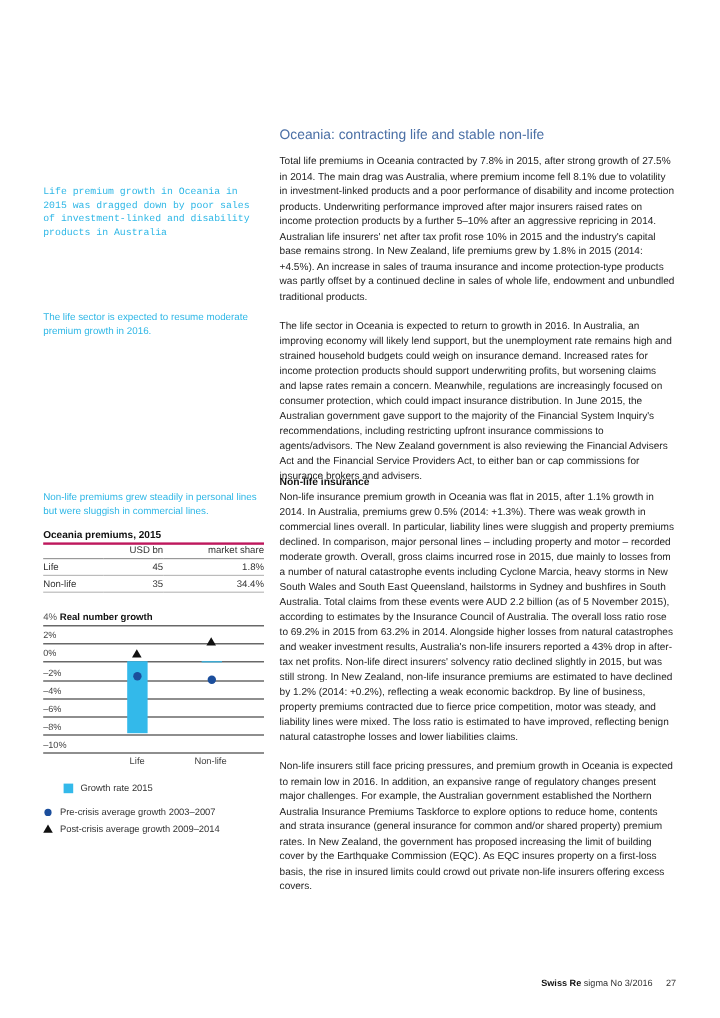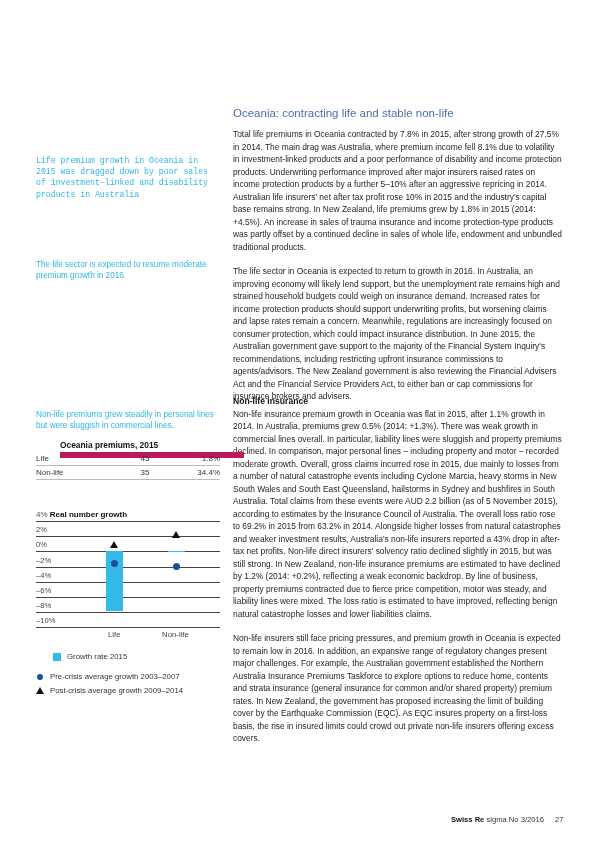--- a/index.html
+++ b/index.html
@@ -4,21 +4,21 @@
   <style>
     html, body { margin: 0; padding: 0; background: #ffffff; }
     body { width: 600px; height: 848px; position: relative; overflow: hidden;
            font-family: "Liberation Sans", sans-serif; color: #1a1a1a; }
     .section-title { position: absolute; left: 233px; top: 107px; font-size: 11.5px; color: #4a6fa5; }
     .body-col { position: absolute; left: 233px; width: 330px; font-size: 8.4px; line-height: 12.5px; color: #1e1e1e; }
     .body-col h3 { margin: 0; font-size: 8.6px; font-weight: bold; color: #111; line-height: 12.5px; }
     .body-col p { margin: 0; }
     .side-note { position: absolute; left: 36px; width: 185px; font-size: 8.2px; line-height: 11.2px; color: #2fb7e6; }
     .table-title { position: absolute; left: 36px; top: 440px; font-size: 8.4px; font-weight: bold; color: #111; width: 184px;
-                   border-bottom: 6px solid #be185d; padding-bottom: 2px; margin-left: 24px; }
+                   border-bottom: 2px solid #be185d; padding-bottom: 2px; }
     table.prem { position: absolute; left: 36px; top: 452px; width: 184px; border-collapse: collapse; font-size: 8px; color: #333; }
     table.prem td { padding: 1px 0; line-height: 11px; }
     table.prem td.num { text-align: right; }
     table.prem tr.hdr td { border-bottom: 1px solid #999; }
     table.prem tr.row td { border-bottom: 1px solid #bbb; }
     .chart { position: absolute; left: 36px; top: 510px; width: 184px; height: 200px; }
     .chart-title { position: absolute; left: 0; top: 0; font-size: 8px; color: #111; }
     .chart-title .ylab { color: #555; font-weight: normal; }
     .chart-title .t { font-weight: bold; }
     .gridline { position: absolute; left: 0; width: 184px; height: 0; border-top: 1px solid #444; }
@@ -51,20 +51,25 @@
 
 <div class="body-col" style="top:395px;">
   <h3>Non-life insurance</h3>
   <p>Non-life insurance premium growth in Oceania was flat in 2015, after 1.1% growth in 2014. In Australia, premiums grew 0.5% (2014: +1.3%). There was weak growth in commercial lines overall. In particular, liability lines were sluggish and property premiums declined. In comparison, major personal lines – including property and motor – recorded moderate growth. Overall, gross claims incurred rose in 2015, due mainly to losses from a number of natural catastrophe events including Cyclone Marcia, heavy storms in New South Wales and South East Queensland, hailstorms in Sydney and bushfires in South Australia. Total claims from these events were AUD 2.2 billion (as of 5 November 2015), according to estimates by the Insurance Council of Australia. The overall loss ratio rose to 69.2% in 2015 from 63.2% in 2014. Alongside higher losses from natural catastrophes and weaker investment results, Australia's non-life insurers reported a 43% drop in after-tax net profits. Non-life direct insurers' solvency ratio declined slightly in 2015, but was still strong. In New Zealand, non-life insurance premiums are estimated to have declined by 1.2% (2014: +0.2%), reflecting a weak economic backdrop. By line of business, property premiums contracted due to fierce price competition, motor was steady, and liability lines were mixed. The loss ratio is estimated to have improved, reflecting benign natural catastrophe losses and lower liabilities claims.</p>
   <p style="margin-top:12px;">Non-life insurers still face pricing pressures, and premium growth in Oceania is expected to remain low in 2016. In addition, an expansive range of regulatory changes present major challenges. For example, the Australian government established the Northern Australia Insurance Premiums Taskforce to explore options to reduce home, contents and strata insurance (general insurance for common and/or shared property) premium rates. In New Zealand, the government has proposed increasing the limit of building cover by the Earthquake Commission (EQC). As EQC insures property on a first-loss basis, the rise in insured limits could crowd out private non-life insurers offering excess covers.</p>
 </div>
 
 <div class="table-title">Oceania premiums, 2015</div>
 <table class="prem">
   <tbody>
+  <tr class="hdr">
+    <td></td>
+    <td class="num">USD bn</td>
+    <td class="num">market share</td>
+  </tr>
   <tr class="row">
     <td>Life</td>
     <td class="num">45</td>
     <td class="num">1.8%</td>
   </tr>
   <tr class="row">
     <td>Non-life</td>
     <td class="num">35</td>
     <td class="num">34.4%</td>
   </tr>

